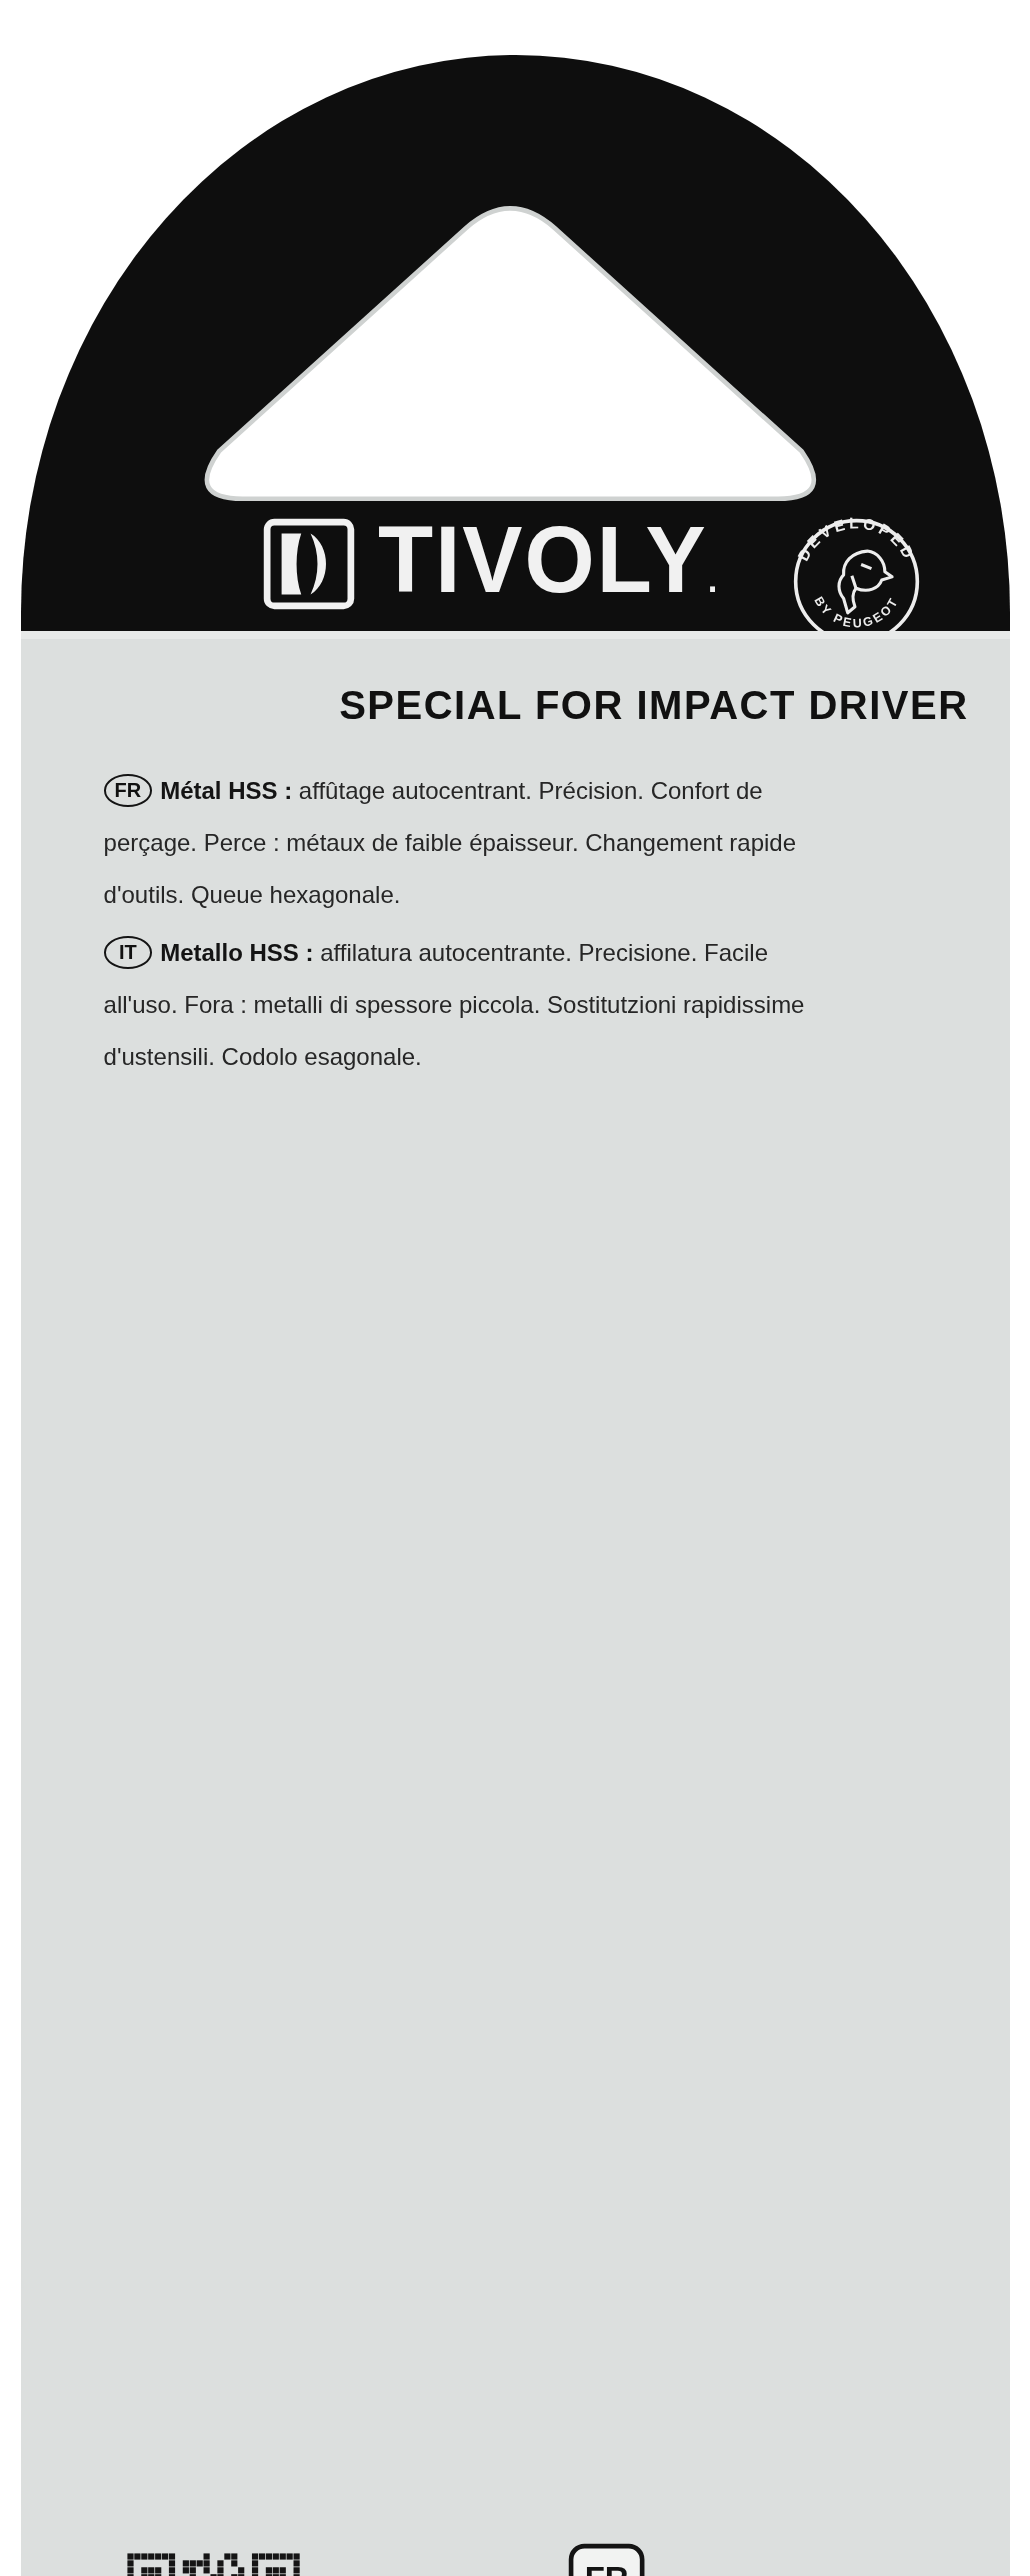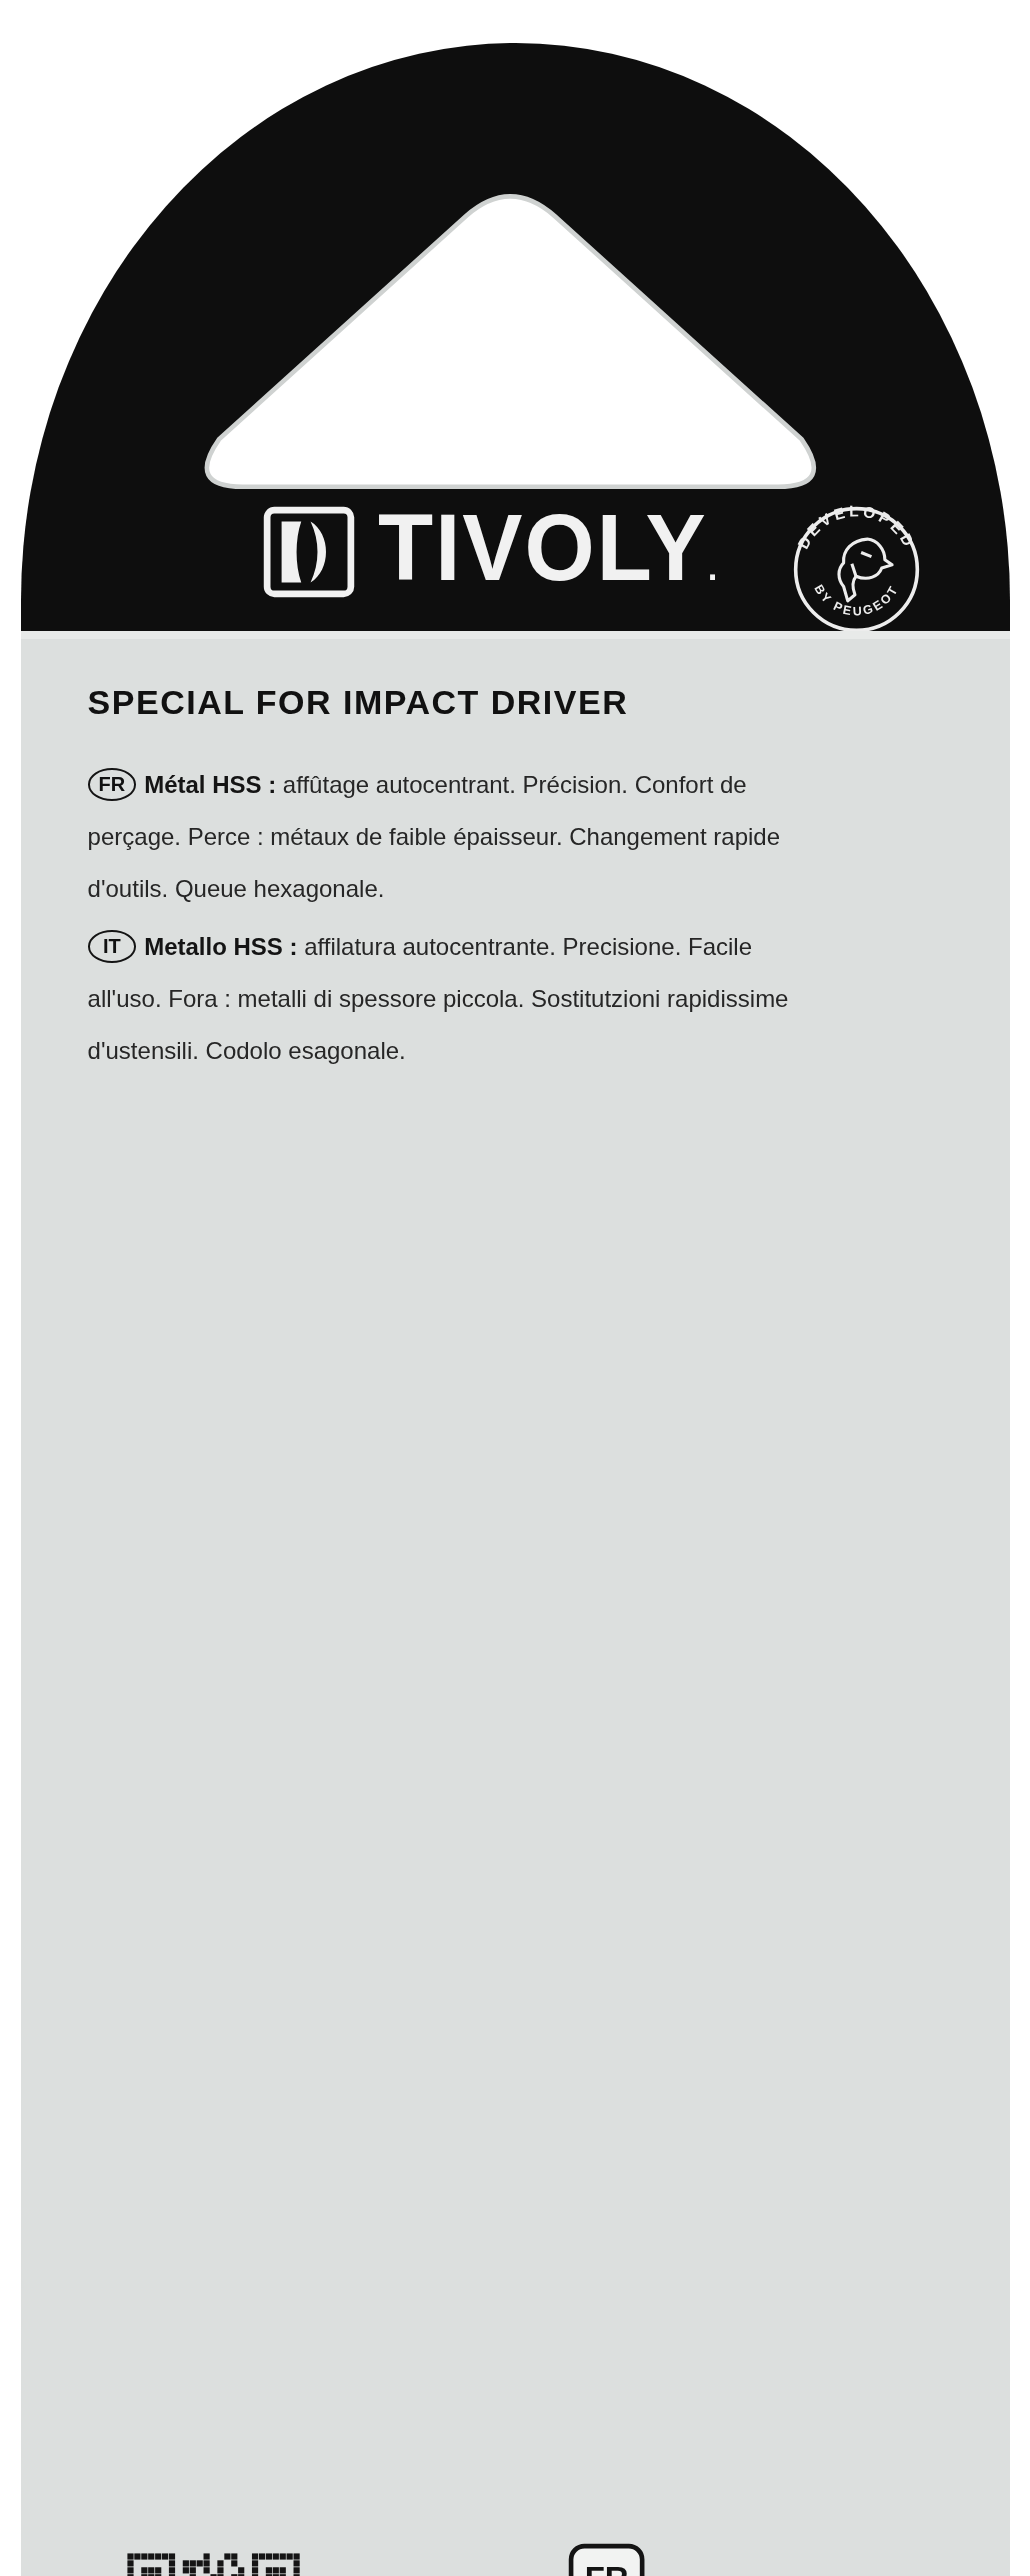--- a/index.html
+++ b/index.html
@@ -1,40 +1,40 @@
 <!DOCTYPE html>
 <html style="font-size:8.2px"><head>
 <meta charset="utf-8">
 <style>
   html,body{margin:0;padding:0;background:#ffffff;}
   .page{position:relative;width:1030px;height:3362px;background:#ffffff;overflow:hidden;
         font-family:"Liberation Sans",sans-serif;color:#222;}
   .card{position:absolute;left:20.6px;top:39px;width:989px;height:3272px;}
 
   
-  .header{position:absolute;left:0;top:4px;width:989px;height:592px;background:#0e0e0e;
+  .header{position:absolute;left:0;top:16px;width:989px;height:592px;background:#0e0e0e;
           border-radius:52% 52% 0 0 / 98% 98% 0 0;}
   .hang-hole{position:absolute;left:0;top:0;width:989px;height:592px;}
 
   .logo-row{position:absolute;left:0;top:0;width:989px;height:592px;}
   .logo-mark{position:absolute;left:242px;top:463px;width:92px;height:92px;}
   .wordmark{position:absolute;left:357px;top:453px;height:103px;line-height:103px;
             font-size:94px;font-weight:700;color:#f1f1f1;letter-spacing:2.1px;
             transform:scaleX(.96);transform-origin:left;white-space:nowrap;}
   .logo-dot{font-size:36px;font-weight:700;vertical-align:baseline;}
   .peugeot-badge{position:absolute;left:769px;top:460px;width:133px;height:133px;}
 
   
   .body{position:absolute;left:0;top:592px;width:989px;height:2679px;background:#dcdfde;
         border-radius:0 0 46px 46px;box-sizing:border-box;padding:52px 41px 0 67px;}
   .body::before{content:"";position:absolute;left:0;top:0;right:0;height:8.2px;background:#e8eae9;}
 
-  h1.title{margin:0 0 37px 0;font-size:34px;font-weight:700;letter-spacing:1.5px;color:#111;}
-
-  .lang{max-width:703px;}
+  h1.title{margin:0 0 37px 0;font-size:40px;font-weight:700;letter-spacing:1.5px;color:#111;text-align:right;}
+
+  .lang{max-width:703px;margin-left:16px;}
   .lang p{margin:0 0 6.2px 0;font-size:24px;line-height:52px;color:#262626;}
   .lang-badge{display:inline-block;border:2.6px solid #141414;border-radius:50%;
               min-width:32px;text-align:center;padding:0 6.2px;line-height:29px;
               font-size:20px;font-weight:700;color:#111;margin-right:8.2px;vertical-align:2.1px;}
   .lead{font-weight:700;color:#141414;}
 
   
   .qr{position:absolute;left:106px;top:2514px;width:173px;height:173px;}
   .triman{position:absolute;left:324px;top:2527px;width:147px;height:180px;}
   .sorting{position:absolute;left:523px;top:2504px;width:392px;height:206px;}

